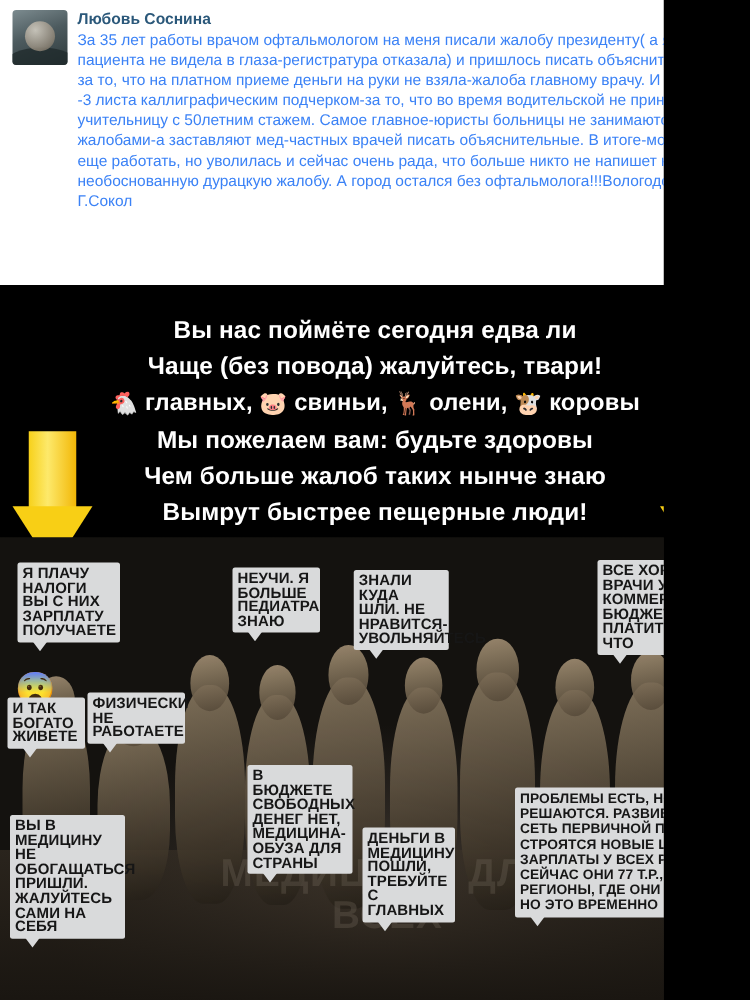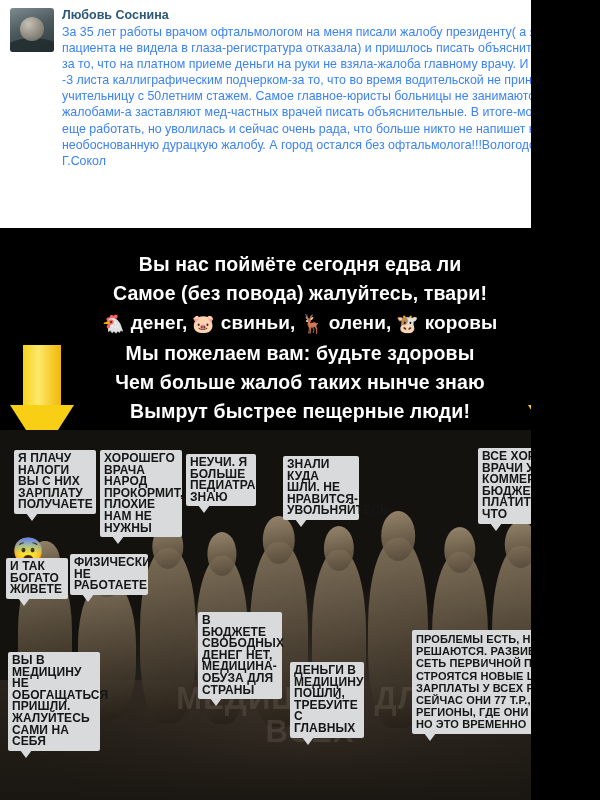--- a/index.html
+++ b/index.html
@@ -241,24 +241,24 @@
       <div class="avatar"></div>
       <div class="post-body">
         <div class="post-author">Любовь Соснина</div>
         <div class="post-text">За 35 лет работы врачом офтальмологом на меня писали жалобу президенту( а я даже пациента не видела в глаза-регистратура отказала) и пришлось писать объяснительную. И за то, что на платном приеме деньги на руки не взяла-жалоба главному врачу. И в газету -3 листа каллиграфическим подчерком-за то, что во время водительской не приняла учительницу с 50летним стажем. Самое главное-юристы больницы не занимаются жалобами-а заставляют мед-частных врачей писать объяснительные. В итоге-могла бы еще работать, но уволилась и сейчас очень рада, что больше никто не напишет на меня необоснованную дурацкую жалобу. А город остался без офтальмолога!!!Вологодская обл. Г.Сокол</div>
       </div>
     </div>
   </div>
 
   <div class="poem">
     <div class="poem-line">Вы нас поймёте сегодня едва ли</div>
-    <div class="poem-line">Самое (без повода) жалуйтесь, твари!</div>
+    <div class="poem-line">Чаще (без повода) жалуйтесь, твари!</div>
     <div class="poem-line animals">
       <span class="emoji">🐔</span>
-      <span>денег,</span>
+      <span>главных,</span>
       <span class="emoji">🐷</span>
       <span>свиньи,</span>
       <span class="emoji">🦌</span>
       <span>олени,</span>
       <span class="emoji">🐮</span>
       <span>коровы</span>
     </div>
     <div class="poem-line">Мы пожелаем вам: будьте здоровы</div>
     <div class="poem-line">Чем больше жалоб таких нынче знаю</div>
     <div class="poem-line">Вымрут быстрее пещерные люди!</div>
@@ -285,21 +285,20 @@
     <div class="fig" style="left:368px; top:108px; width:60px;  height:190px;"></div>
     <div class="fig" style="left:432px; top:122px; width:56px;  height:178px;"></div>
     <div class="fig" style="left:492px; top:116px; width:58px;  height:182px;"></div>
     <div class="fig" style="left:540px; top:140px; width:54px;  height:160px;"></div>
 
     <div class="watermark">МЕДИЦИНА ДЛЯ ВСЕХ</div>
 
     <div class="emoji-face">😨</div>
 
     <div class="bubble b1">Я плачу налоги вы с них зарплату получаете</div>
-    <div class="bubble b2">Хорошего врача народ прокормит, плохие нам не нужны</div>
     <div class="bubble b3">Неучи. Я больше педиатра знаю</div>
     <div class="bubble b4">Знали куда шли. Не нравится-увольняйтесь</div>
     <div class="bubble b5">Все хорошие врачи ушли в коммерцию, бюджетным платить не за что</div>
     <div class="bubble b6">И так богато живете</div>
     <div class="bubble b7">Физически не работаете</div>
     <div class="bubble b8">В бюджете свободных денег нет, медицина-обуза для страны</div>
     <div class="bubble b9">Деньги в медицину пошли, требуйте с главных</div>
     <div class="bubble b10">Вы в медицину не обогащаться пришли. Жалуйтесь сами на себя</div>
     <div class="bubble b11 big">Проблемы есть, но они решаются. Развивается сеть первичной помощи, строятся новые центры, зарплаты у всех растут, сейчас они 77 т.р., есть регионы, где они меньше, но это временно</div>
   </div>

